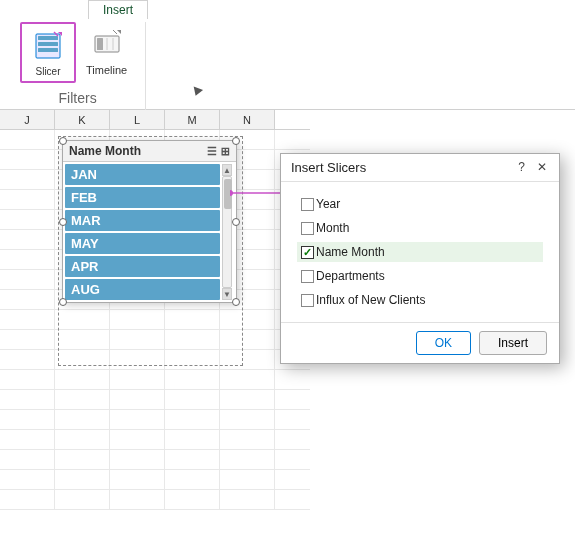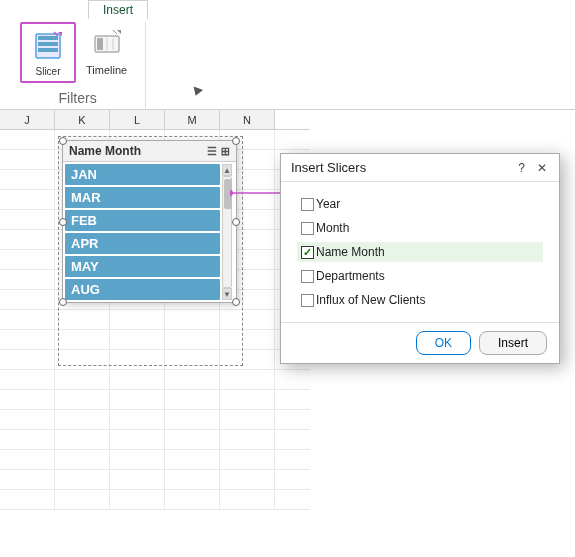--- a/index.html
+++ b/index.html
@@ -277,21 +277,21 @@
       border: 1px solid #aaa;
       box-shadow: 4px 4px 16px rgba(0,0,0,0.3);
       z-index: 30;
     }
 
     .dialog-titlebar {
       background: #fff;
       border-bottom: 1px solid #e0e0e0;
       padding: 6px 10px;
       display: flex;
-      align-items: center;
+      align-items: flex-start;
       justify-content: space-between;
       font-size: 13px;
       font-weight: 400;
       color: #222;
     }
 
     .dialog-titlebar-actions {
       display: flex;
       gap: 8px;
       align-items: center;
@@ -358,21 +358,21 @@
       padding: 8px 12px;
       border-top: 1px solid #e0e0e0;
     }
 
     .dialog-btn {
       padding: 4px 18px;
       font-size: 12px;
       border: 1px solid #aaa;
       background: #f5f5f5;
       cursor: pointer;
-      border-radius: 8px;
+      border-radius: 3px;
     }
 
     .dialog-btn.primary {
       background: #fff;
       border: 1px solid #0078d4;
       color: #0078d4;
     }
 
     
     .slicer-selection {
@@ -593,24 +593,24 @@
   <div class="slicer-header">
     <span>Name Month</span>
     <div class="slicer-header-icons">
       <span class="slicer-header-icon">☰</span>
       <span class="slicer-header-icon">⊞</span>
     </div>
   </div>
   <div class="slicer-body">
     <div class="slicer-items">
       <div class="slicer-item">JAN</div>
+      <div class="slicer-item">FEB</div>
       <div class="slicer-item">MAR</div>
-      <div class="slicer-item">FEB</div>
+      <div class="slicer-item">MAY</div>
       <div class="slicer-item">APR</div>
-      <div class="slicer-item">MAY</div>
       <div class="slicer-item">AUG</div>
     </div>
     <div style="display:flex;flex-direction:column;width:12px;">
       <div class="slicer-scroll-up">▲</div>
       <div class="slicer-scrollbar" style="flex:1;position:relative;border:1px solid #ccc;background:#f0f0f0;margin:0;">
         <div class="slicer-scrollbar-thumb"></div>
       </div>
       <div class="slicer-scroll-down">▼</div>
     </div>
   </div>

